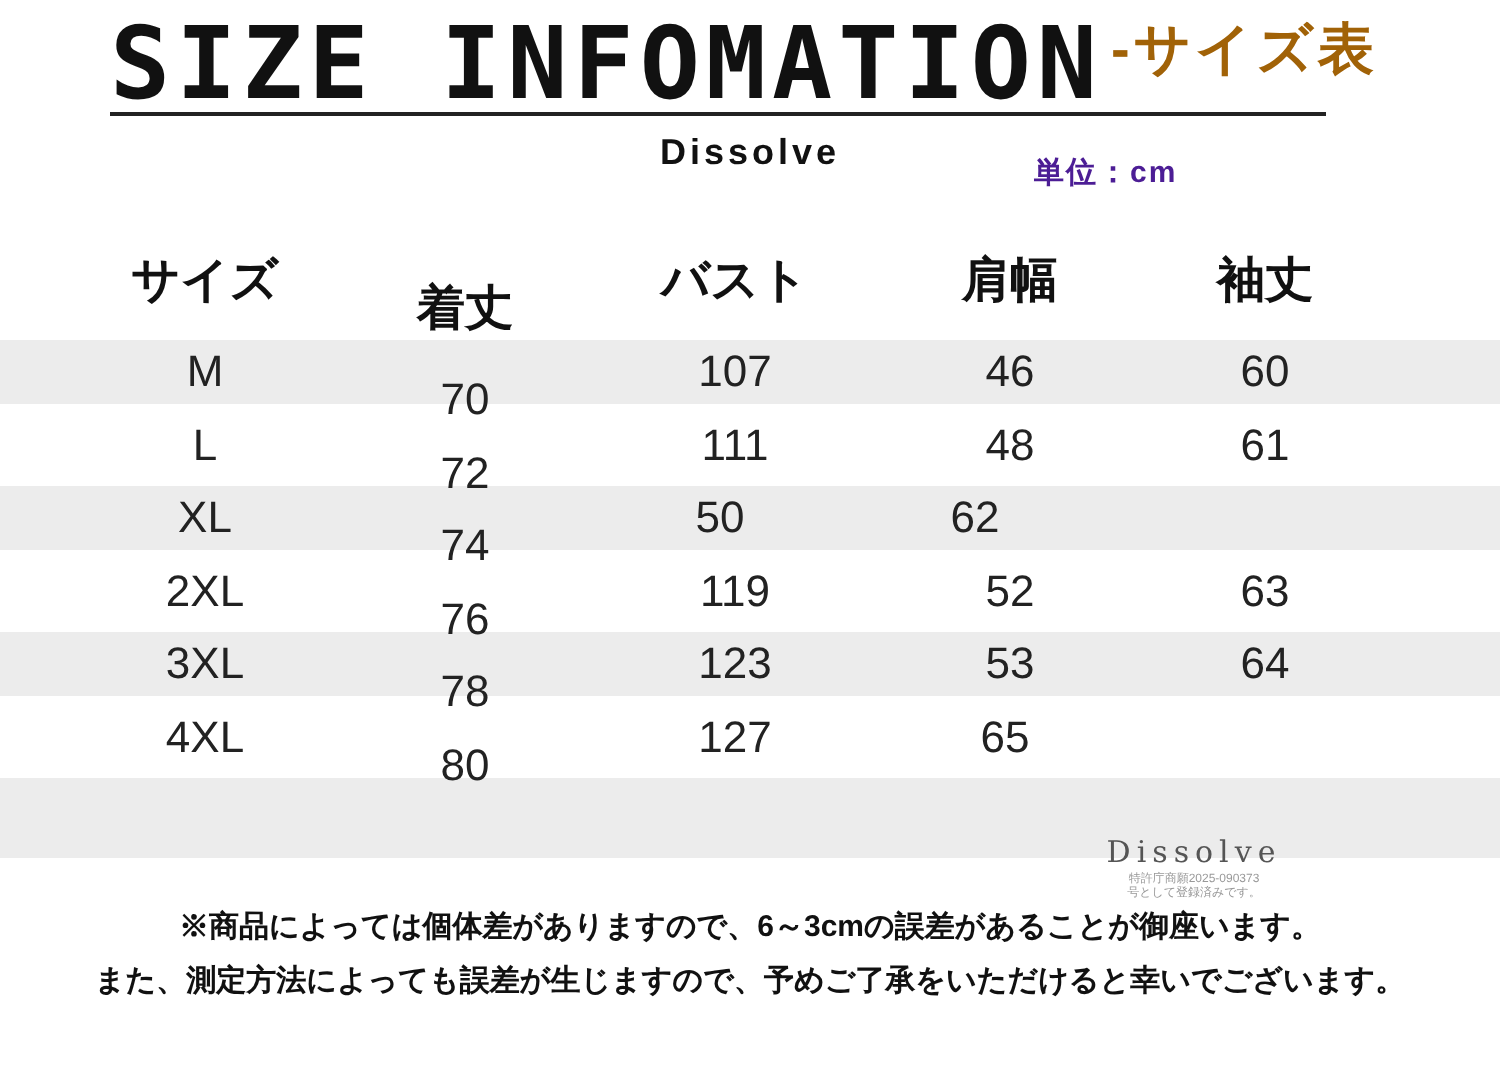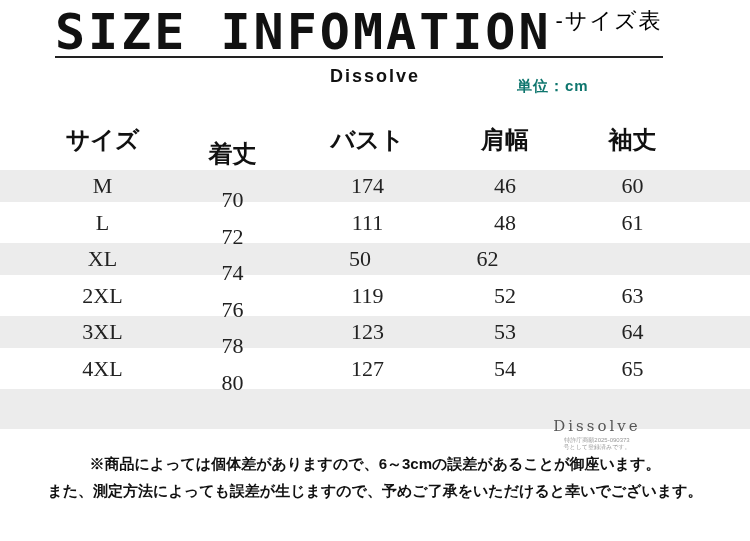--- a/index.html
+++ b/index.html
@@ -15,39 +15,39 @@
     position:absolute; top:6px; left:55px;
     display:flex; align-items:flex-start;
   }
   .title-en {
     font-family:"DejaVu Sans Mono", monospace;
     font-weight:bold; font-size:50px; line-height:52px;
     letter-spacing:3px; color:#111;
     white-space:nowrap;
   }
   .title-suffix {
-    font-weight:normal; font-size:22px; letter-spacing:2px;
-    color:#000000; white-space:nowrap; margin-left:4px;
+    font-weight:bold; font-size:28px; letter-spacing:2px;
+    color:#a16207; white-space:nowrap; margin-left:4px;
   }
   .title-underline {
     position:absolute; top:56px; left:55px;
     width:608px; height:2px; background:#222;
   }
   .brand-top {
     position:absolute; top:66px; left:0; width:750px;
     text-align:center; font-weight:bold; font-size:18px;
     letter-spacing:2px; color:#111;
   }
   .unit-label {
     position:absolute; top:77px; left:517px;
-    font-weight:bold; font-size:15px; letter-spacing:1px; color:#0f766e;
+    font-weight:bold; font-size:15px; letter-spacing:1px; color:#4c1d95;
   }
 
   
-  .size-table { position:absolute; top:127px; left:0; width:750px;font-family:Liberation Serif, serif; }
+  .size-table { position:absolute; top:127px; left:0; width:750px; }
   .thead {
     display:flex; height:26px; align-items:center;
     font-weight:bold; font-size:24px; color:#111;
     margin-bottom:17px;
   }
   .trow {
     display:flex; align-items:center;
     font-size:22px; color:#222; height:41px;
   }
   .trow.striped { background:#ececec; height:32px; }
@@ -105,21 +105,21 @@
       <span class="cell c1">サイズ</span>
       <span class="cell c2">着丈</span>
       <span class="cell c3">バスト</span>
       <span class="cell c4">肩幅</span>
       <span class="cell c5">袖丈</span>
     </div>
 
     <div class="trow striped">
       <span class="cell c1">M</span>
       <span class="cell c2">70</span>
-      <span class="cell c3">174</span>
+      <span class="cell c3">107</span>
       <span class="cell c4">46</span>
       <span class="cell c5">60</span>
     </div>
 
     <div class="trow">
       <span class="cell c1">L</span>
       <span class="cell c2">72</span>
       <span class="cell c3">111</span>
       <span class="cell c4">48</span>
       <span class="cell c5">61</span>
@@ -145,21 +145,20 @@
       <span class="cell c2">78</span>
       <span class="cell c3">123</span>
       <span class="cell c4">53</span>
       <span class="cell c5">64</span>
     </div>
 
     <div class="trow">
       <span class="cell c1">4XL</span>
       <span class="cell c2">80</span>
       <span class="cell c3">127</span>
-      <span class="cell c4">54</span>
       <span class="cell c5">65</span>
     </div>
 
     <div class="trow empty"></div>
   </div>
 
   <div class="watermark">
     <div class="watermark-brand">Dissolve</div>
     <div class="watermark-note">
       <div>特許庁商願2025-090373</div>

